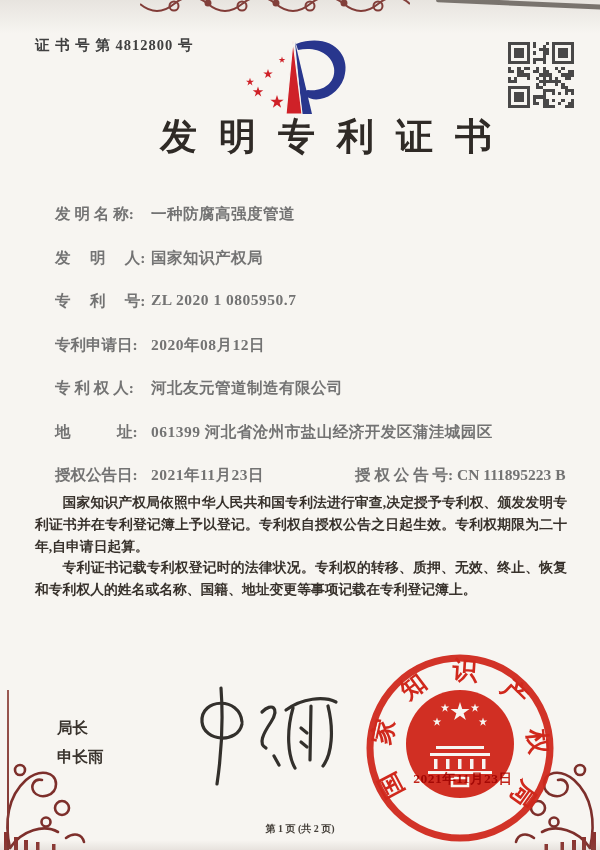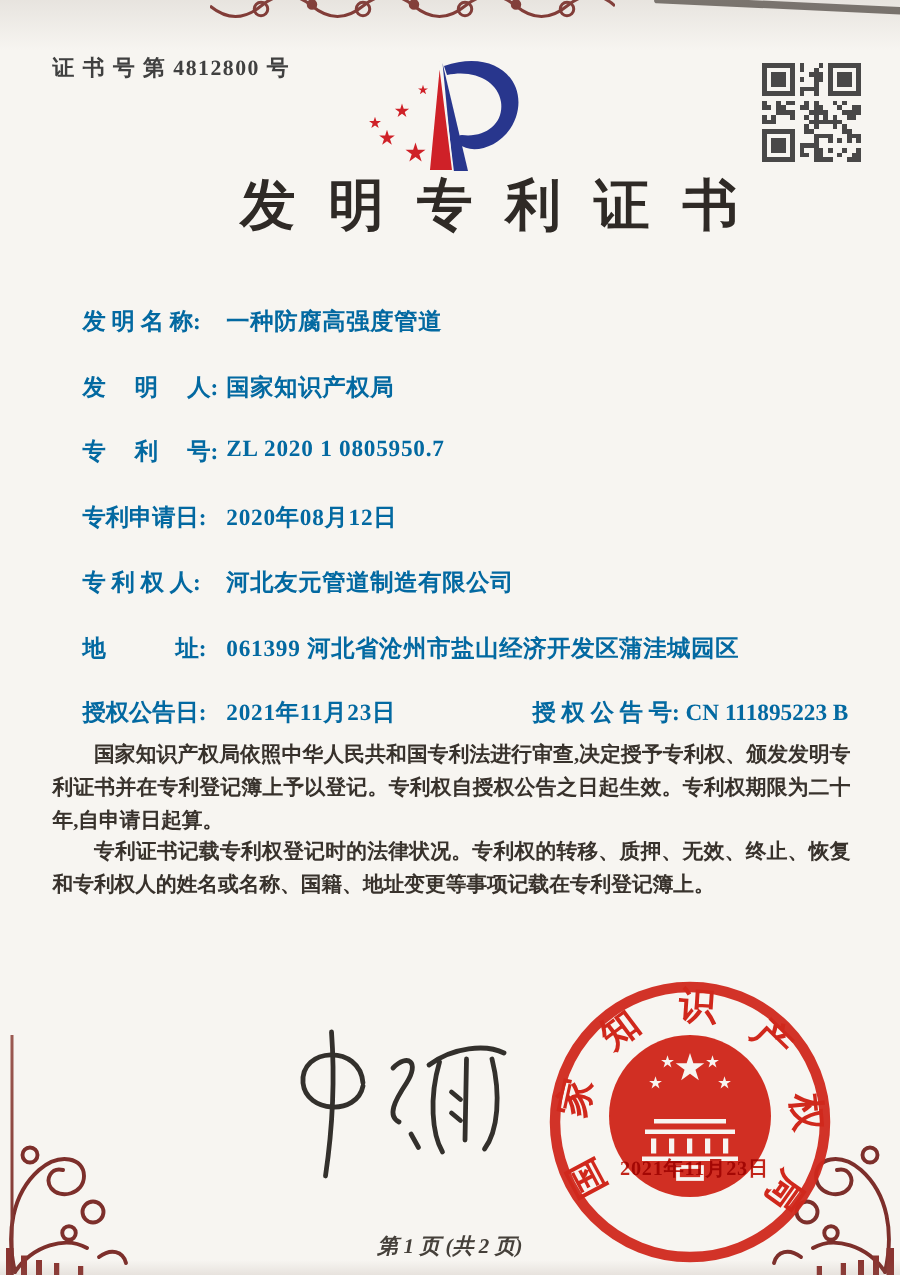--- a/index.html
+++ b/index.html
@@ -22,36 +22,36 @@
 
   .cert-no{left:35px;top:36px;font-size:14.5px;font-weight:bold;letter-spacing:1px;white-space:pre;color:#404040;}
 
   .logo{left:230px;top:30px;width:130px;height:105px;}
   .qr{left:508px;top:42px;width:66px;height:66px;opacity:.85;}
 
   .title{left:0;top:112px;width:100%;text-align:center;font-size:37px;font-weight:bold;
     letter-spacing:22px;text-indent:22px;color:#2f2a26;padding-left:26px;}
 
   .fields{left:55px;top:204px;width:515px;}
-  .frow{position:relative;margin-bottom:17.5px;font-size:15.5px;font-weight:bold;height:26px;color:#0369a1;}
+  .frow{position:relative;margin-bottom:17.5px;font-size:15.5px;font-weight:bold;height:26px;color:#737373;}
   .flabel{display:inline-block;min-width:92px;white-space:pre;vertical-align:top;}
   .fvalue{white-space:pre;letter-spacing:.5px;}
   .grant-no{position:absolute;left:300px;top:0;white-space:pre;}
 
   .paras{left:35px;top:492px;width:532px;font-size:13.8px;line-height:1.58;text-align:justify;color:#38322c;}
   .paras p{margin:0;text-indent:2em;font-weight:bold;}
 
   .signer{left:57px;top:714px;font-size:15.5px;font-weight:bold;line-height:1.85;color:#3a342e;}
   .signature{left:150px;top:680px;width:195px;height:115px;}
 
   .seal{left:360px;top:650px;width:200px;height:200px;z-index:3;}
   .seal-date{left:378px;top:770px;width:170px;text-align:center;font-size:13.5px;font-weight:bold;
     color:#c8261b;letter-spacing:.5px;mix-blend-mode:multiply;z-index:4;white-space:nowrap;}
 
-  .footer{left:0;top:822px;width:100%;text-align:center;font-size:14px;font-weight:bold;color:#45403a;z-index:2;font-style:italic;}
+  .footer{left:0;top:822px;width:100%;text-align:center;font-size:10px;font-weight:bold;color:#45403a;z-index:2;}
 
   .corner{width:95px;height:100px;z-index:2;}
   .corner.bl{left:-4px;top:752px;}
   .corner.br{right:-4px;top:752px;transform:scaleX(-1);}
   .left-line{left:7px;top:690px;width:2px;height:160px;background:linear-gradient(180deg,#9b5a52,#7d2f2b);z-index:2;}
 </style>
 </head>
 <body>
 
 <div class="page">
@@ -243,20 +243,24 @@
       <span class="fvalue">2021年11月23日</span>
       <span class="grant-no">授 权 公 告 号: CN 111895223 B</span>
     </div>
   </div>
 
   <div class="abs paras">
     <p>国家知识产权局依照中华人民共和国专利法进行审查,决定授予专利权、颁发发明专利证书并在专利登记簿上予以登记。专利权自授权公告之日起生效。专利权期限为二十年,自申请日起算。</p>
     <p>专利证书记载专利权登记时的法律状况。专利权的转移、质押、无效、终止、恢复和专利权人的姓名或名称、国籍、地址变更等事项记载在专利登记簿上。</p>
   </div>
 
+  <div class="abs signer">
+    <div>局长</div>
+    <div>申长雨</div>
+  </div>
 
   <svg class="abs signature" viewBox="0 0 195 115">
     <g fill="none" stroke="#33302c" stroke-width="3.2" stroke-linecap="round">
       <path d="M92,42 C90,16 50,18 52,42 C54,62 88,64 92,44"></path>
       <path d="M71,8 C73,35 72,70 67,104"></path>
       <path d="M112,32 C122,22 130,28 121,42 C113,54 108,64 116,68"></path>
       <path d="M124,76 l5,9"></path>
       <path d="M136,30 C152,18 174,16 186,22"></path>
       <path d="M143,28 C136,52 138,76 145,88"></path>
       <path d="M178,26 C184,50 182,74 173,86"></path>

